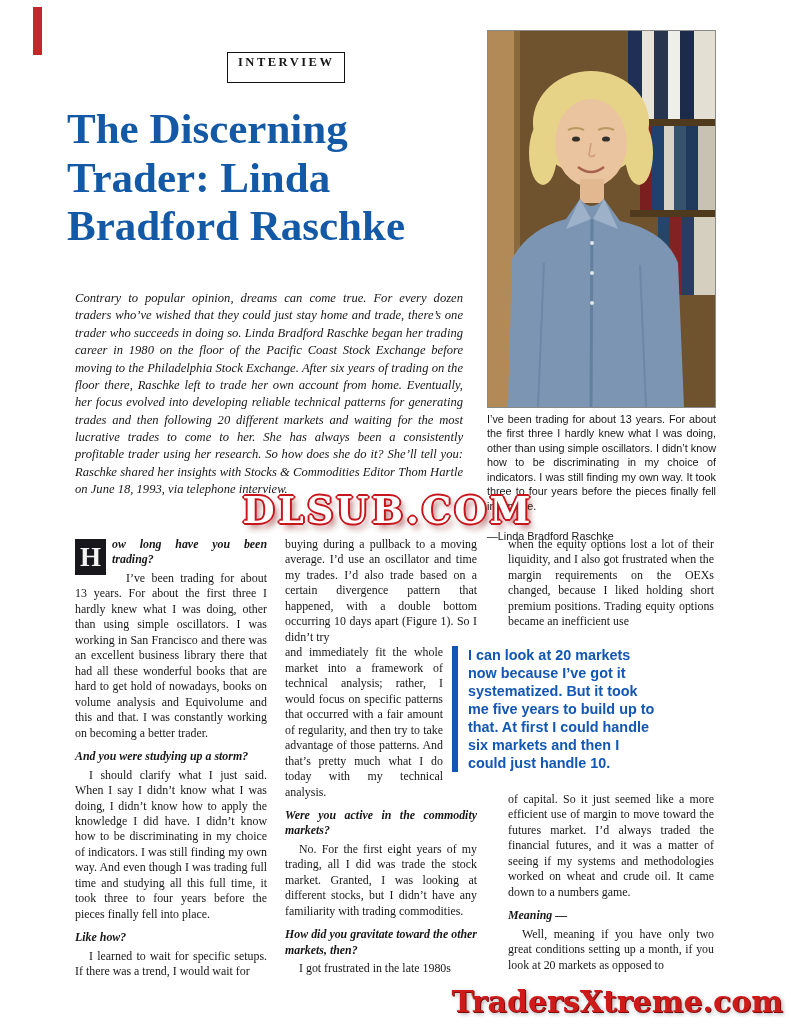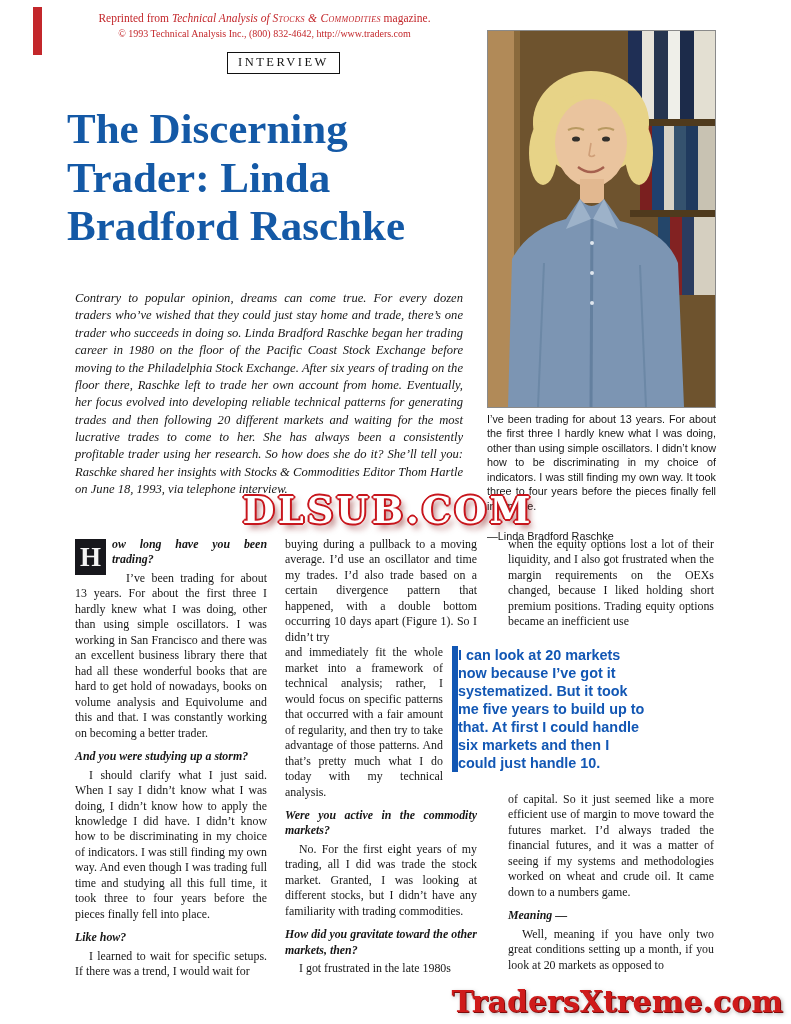--- a/index.html
+++ b/index.html
@@ -13,21 +13,21 @@
 
   
   .header { position:absolute; left:62px; top:10px; width:405px; text-align:center; color:#c3272b; }
   .reprint-line { font-size:11.5px; line-height:1.45; }
   .reprint-line .ital { font-style:italic; }
   .reprint-line .smallcaps { font-variant:small-caps; letter-spacing:.3px; }
   .copyright-line { font-size:10px; line-height:1.4; }
 
   .interview-box {
     position:absolute; left:227px; top:52px; border:1.5px solid #111;
-    padding:2px 10px 3px; font-size:12.5px; font-weight:normal; letter-spacing:2.5px;
+    padding:2px 10px 12px; font-size:12.5px; font-weight:bold; letter-spacing:2.5px;
   }
 
   .title {
     position:absolute; left:58px; top:96px; width:398px; margin:9px;
     color:#1459a6; font-size:43px; line-height:1.13; font-weight:bold;
   }
   .title .tl { display:block; }
 
   
   .intro {
@@ -82,36 +82,32 @@
   .spacer { height:162px; }
 
   .dropcap {
     float:left; width:31px; height:36px; margin:2px 6px 1px 0;
     background:#17171c; color:#f4f4f4; font-style:normal;
     font-size:27px; font-weight:bold; line-height:36px; text-align:center;
   }
 
   .pullquote {
     position:absolute; left:452px; top:646px; width:192px; z-index:2;
-    border-left:6px solid #1257b4; 
+    border-left:6px solid #1257b4; padding-left:10px;
     font-family:"Liberation Sans", sans-serif; font-weight:bold;
     font-size:14.4px; line-height:1.25; color:#1257b4; text-align:left;
   }
 </style>
 </head>
 <body>
 
 <div id="page">
 
   <div class="red-bar"></div>
 
-  <div class="header">
-    <div class="reprint-line"><span>Reprinted from </span><span class="ital">Technical Analysis of </span><span class="ital smallcaps">Stocks &amp; Commodities</span><span> magazine.</span></div>
-    <div class="copyright-line">© 1993 Technical Analysis Inc., (800) 832-4642, http://www.traders.com</div>
-  </div>
 
   <div class="interview-box">INTERVIEW</div>
 
 
   <h1 class="title">
     <span class="tl">The Discerning</span>
     <span class="tl">Trader: Linda</span>
     <span class="tl">Bradford Raschke</span>
   </h1>
 

